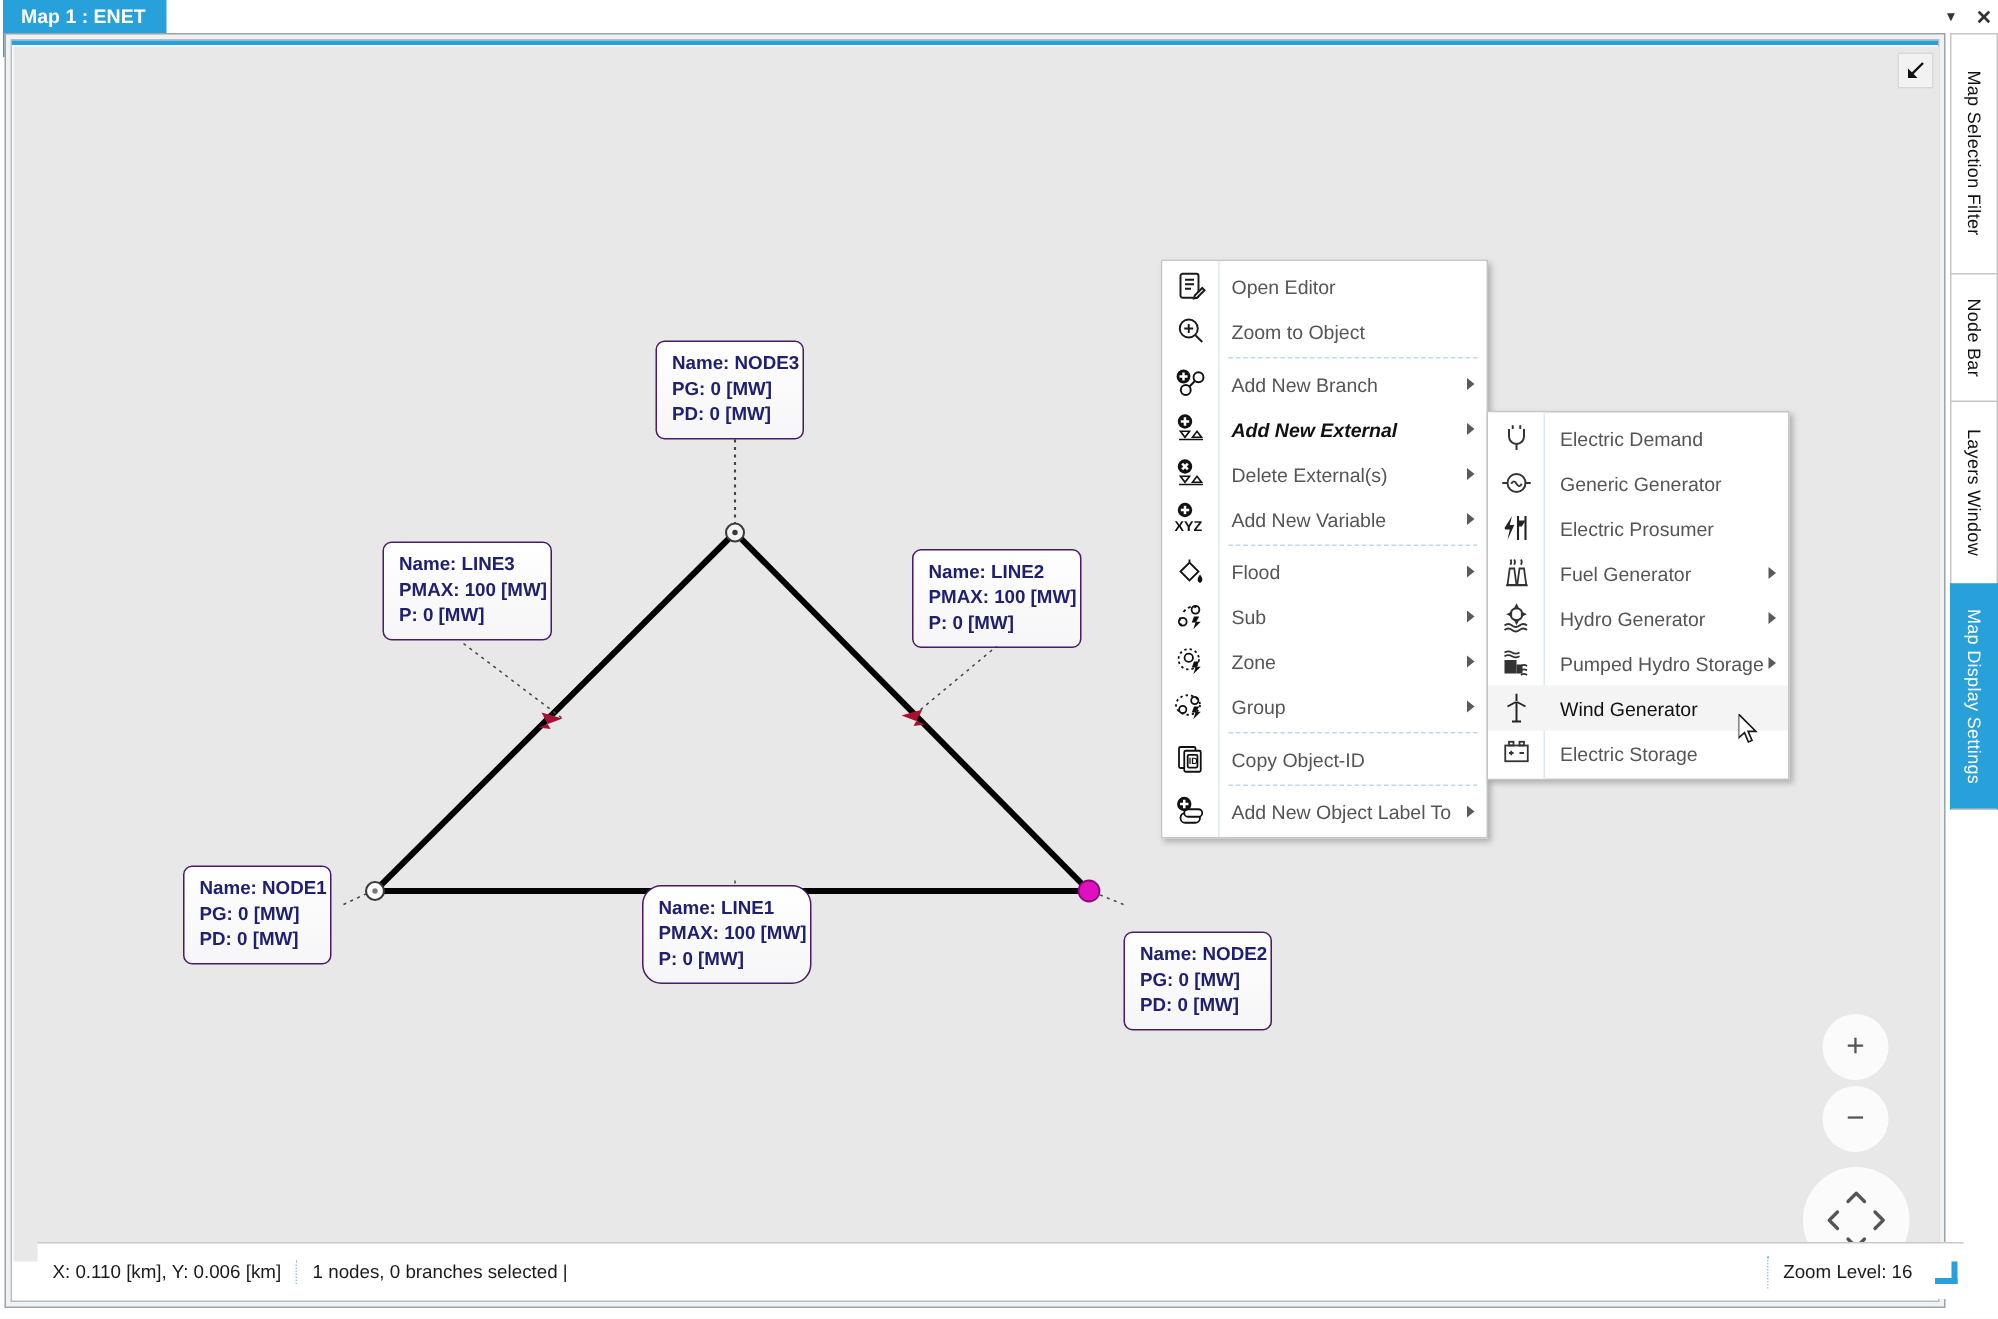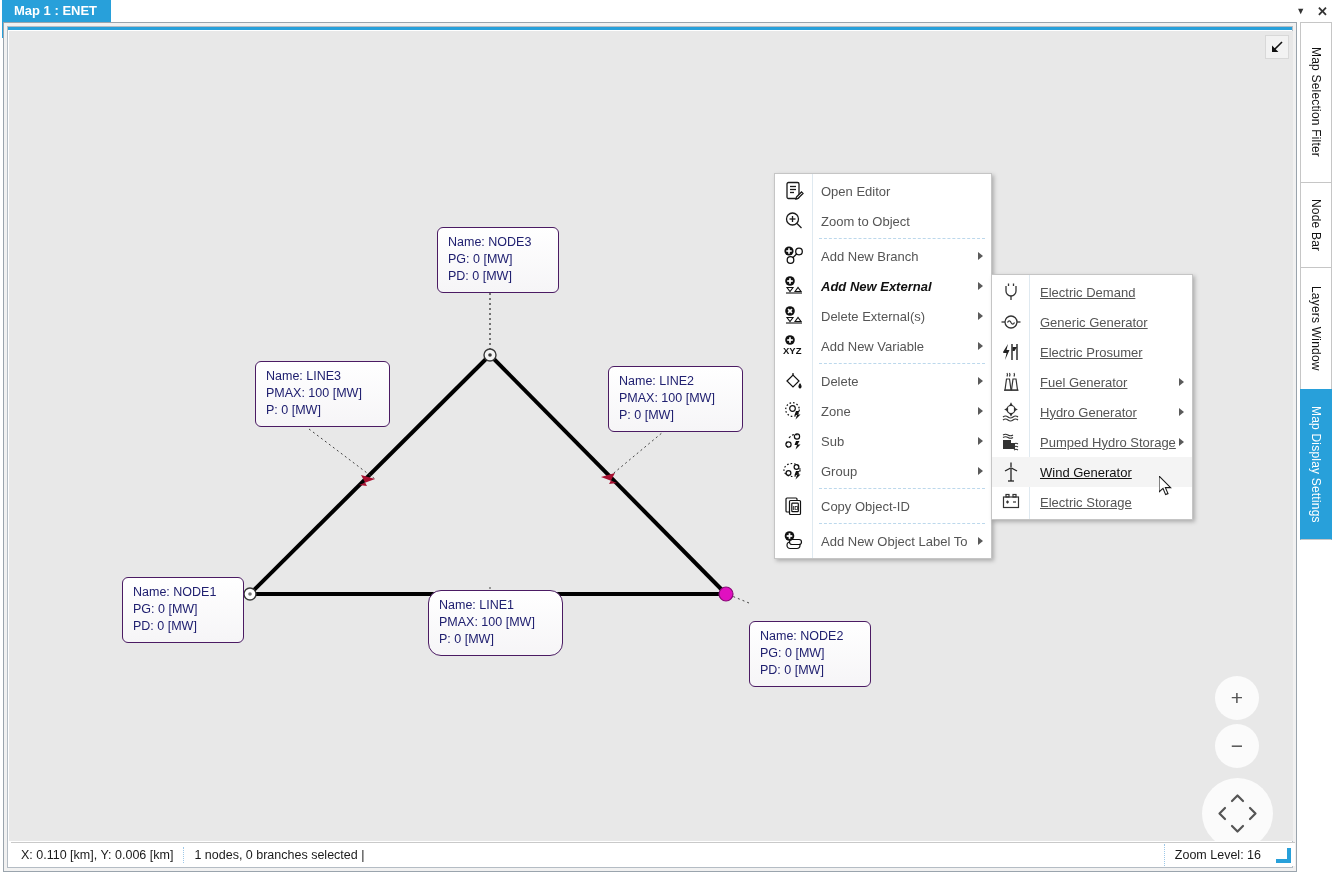--- a/index.html
+++ b/index.html
@@ -95,44 +95,45 @@
     font-size: 14px; color: #222;
     cursor: pointer;
   }
 
   
   .maplabel {
     position: absolute;
     background: linear-gradient(#ffffff, #f6f5f7);
     border: 1px solid #4b1b63;
     border-radius: 6px;
-    padding: 6px 27px 7px 10px;
+    padding: 6px 2px 7px 10px;
     color: #202070;
     font-size: 12.5px;
     line-height: 17px;
     white-space: nowrap;
     font-family: "Liberation Sans", sans-serif;
+    font-weight: bold;
   }
   .zc-round {
     position: absolute;
     border-radius: 50%;
     background: #fbfbfb;
     display: flex; align-items: center; justify-content: center;
     color: #555;
     cursor: pointer;
   }
   .zc-plus  { left: 1206px; top: 645px; width: 44px; height: 44px; font-size: 21px; }
   .zc-minus { left: 1206px; top: 693px; width: 44px; height: 44px; font-size: 21px; }
   .zc-pan   { left: 1193px; top: 747px; width: 71px; height: 71px; }
 
   
   .statusbar {
     position: absolute;
-    left: 3px; bottom: 1px;
-    width: 1284px; height: 24px;
+    left: 17px; bottom: 1px;
+    width: 1284px; height: 38px;
     background: #ffffff;
     border-top: 1px solid #c9c9c9;
     display: flex; align-items: center;
     font-size: 12.5px; color: #1b1b1b;
   }
   .sb-cell { padding: 0 10px; height: 22px; line-height: 22px; white-space: nowrap; }
   .sb-sep { border-left: 1px dotted #9ec8e8; height: 16px; }
   .sb-right {
     margin-left: auto;
     display: flex; align-items: center;
@@ -229,21 +230,21 @@
   }
   .msep::after {
     content: "";
     position: absolute;
     left: 6px; right: 6px; top: 2px;
     border-top: 1px dashed #bcd8ec;
   }
 
   #menu-main   { left: 765px; top: 142px; width: 218px; }
   #menu-sub    { left: 982px; top: 243px; width: 202px; }
-  #menu-sub .mi-label { padding-left: 10px; text-decoration: underline; }
+  #menu-sub .mi-label { padding-left: 10px; }
 
   
   .cursor {
     position: absolute;
     left: 1150px; top: 445px;
     width: 14px; height: 21px;
     pointer-events: none;
   }
 </style>
 </head>
@@ -442,47 +443,47 @@
             <div class="msep"></div>
 
             <div class="mi">
               <span class="mi-icon">
                 <svg width="22" height="22" viewBox="0 0 22 22" fill="none" stroke="#111" stroke-width="1.2">
                   <path d="M4 11 L10 5 L16 11 L10 17 Z"></path>
                   <path d="M10 5 L10 3"></path>
                   <path d="M17 14 q2 3 0 4 q-2 -1 0 -4 z" fill="#111"></path>
                 </svg>
               </span>
-              <span class="mi-label">Delete</span>
-              <span class="mi-arrow"></span>
-            </div>
-
-            <div class="mi">
-              <span class="mi-icon">
-                <svg width="22" height="22" viewBox="0 0 22 22" fill="none" stroke="#111" stroke-width="1.2">
-                  <circle cx="9.5" cy="9.5" r="6.8" stroke-dasharray="1.6,2"></circle>
-                  <circle cx="9.5" cy="8.5" r="2.8"></circle>
-                  <polygon points="13,11 16.5,11 14.5,14.5 17.5,14.5 12.5,19.5 14,15 11.5,15" fill="#111" stroke="none"></polygon>
-                </svg>
-              </span>
-              <span class="mi-label">Zone</span>
+              <span class="mi-label">Flood</span>
               <span class="mi-arrow"></span>
             </div>
 
             <div class="mi">
               <span class="mi-icon">
                 <svg width="22" height="22" viewBox="0 0 22 22" fill="none" stroke="#111" stroke-width="1.2">
                   <circle cx="14" cy="6.5" r="2.6"></circle>
                   <circle cx="5.5" cy="14.5" r="2.6"></circle>
                   <path d="M6 8 q4 -5 8.5 -3" stroke-dasharray="2,2"></path>
                   <path d="M4 11.8 q-1.5 3 1 5.5" stroke-dasharray="2,2"></path>
                   <polygon points="13,11 16.5,11 14.5,14.5 17.5,14.5 12.5,19.5 14,15 11.5,15" fill="#111" stroke="none"></polygon>
                 </svg>
               </span>
               <span class="mi-label">Sub</span>
+              <span class="mi-arrow"></span>
+            </div>
+
+            <div class="mi">
+              <span class="mi-icon">
+                <svg width="22" height="22" viewBox="0 0 22 22" fill="none" stroke="#111" stroke-width="1.2">
+                  <circle cx="9.5" cy="9.5" r="6.8" stroke-dasharray="1.6,2"></circle>
+                  <circle cx="9.5" cy="8.5" r="2.8"></circle>
+                  <polygon points="13,11 16.5,11 14.5,14.5 17.5,14.5 12.5,19.5 14,15 11.5,15" fill="#111" stroke="none"></polygon>
+                </svg>
+              </span>
+              <span class="mi-label">Zone</span>
               <span class="mi-arrow"></span>
             </div>
 
             <div class="mi">
               <span class="mi-icon">
                 <svg width="22" height="22" viewBox="0 0 22 22" fill="none" stroke="#111" stroke-width="1.2">
                   <circle cx="13.5" cy="7" r="2.4"></circle>
                   <circle cx="5.5" cy="13" r="2.4"></circle>
                   <ellipse cx="9" cy="10" rx="8" ry="6.5" stroke-dasharray="1.6,2"></ellipse>
                   <polygon points="13,11 16.5,11 14.5,14.5 17.5,14.5 12.5,19.5 14,15 11.5,15" fill="#111" stroke="none"></polygon>

